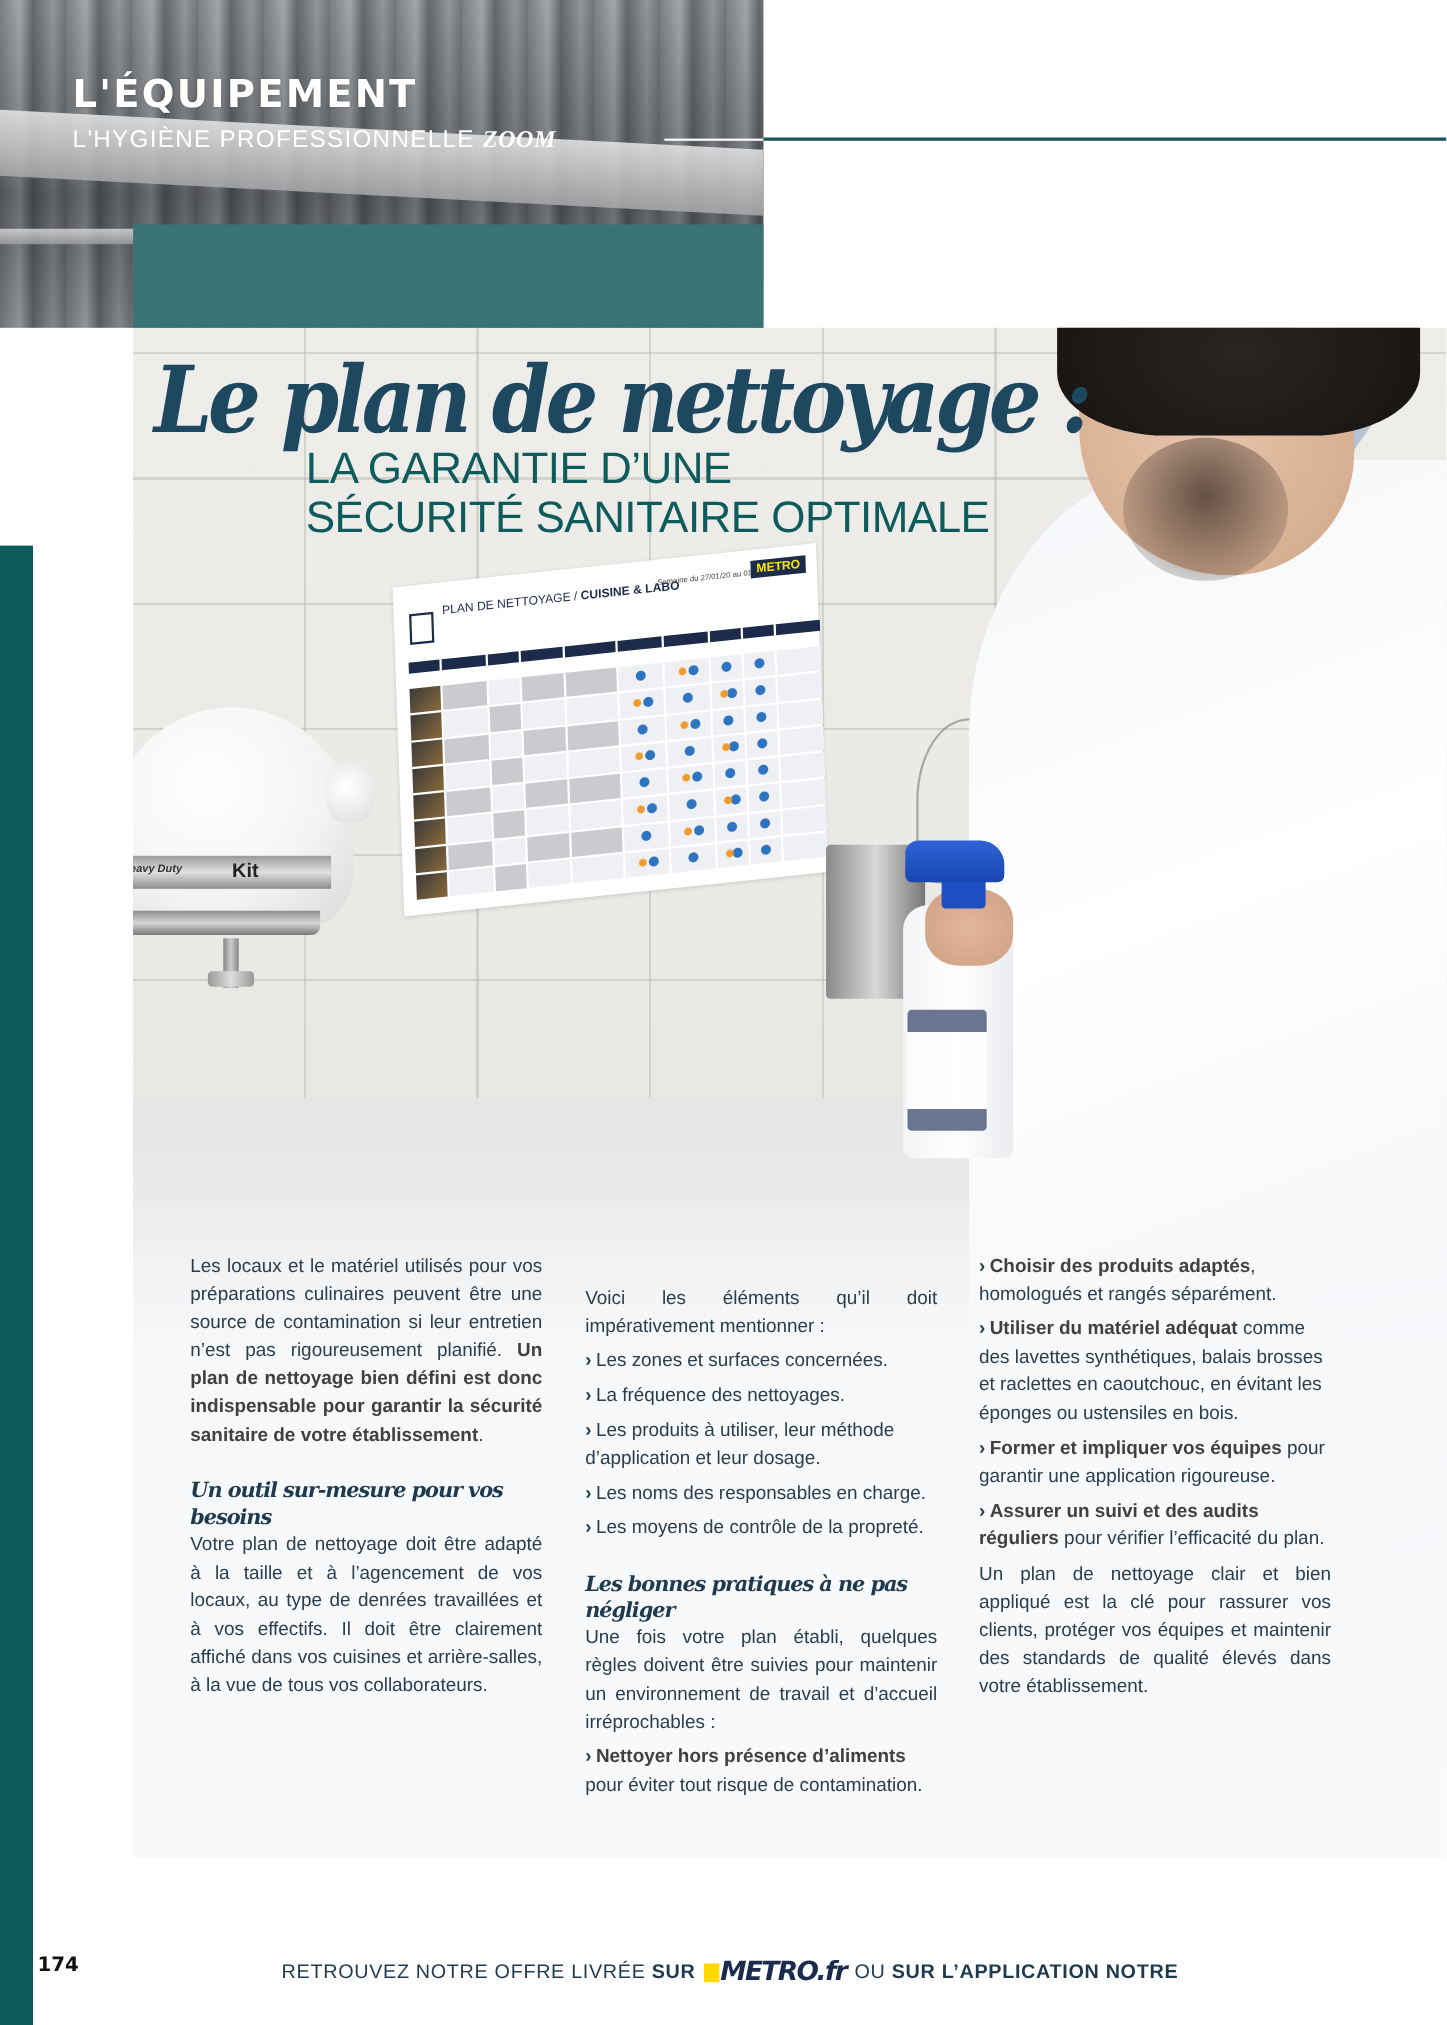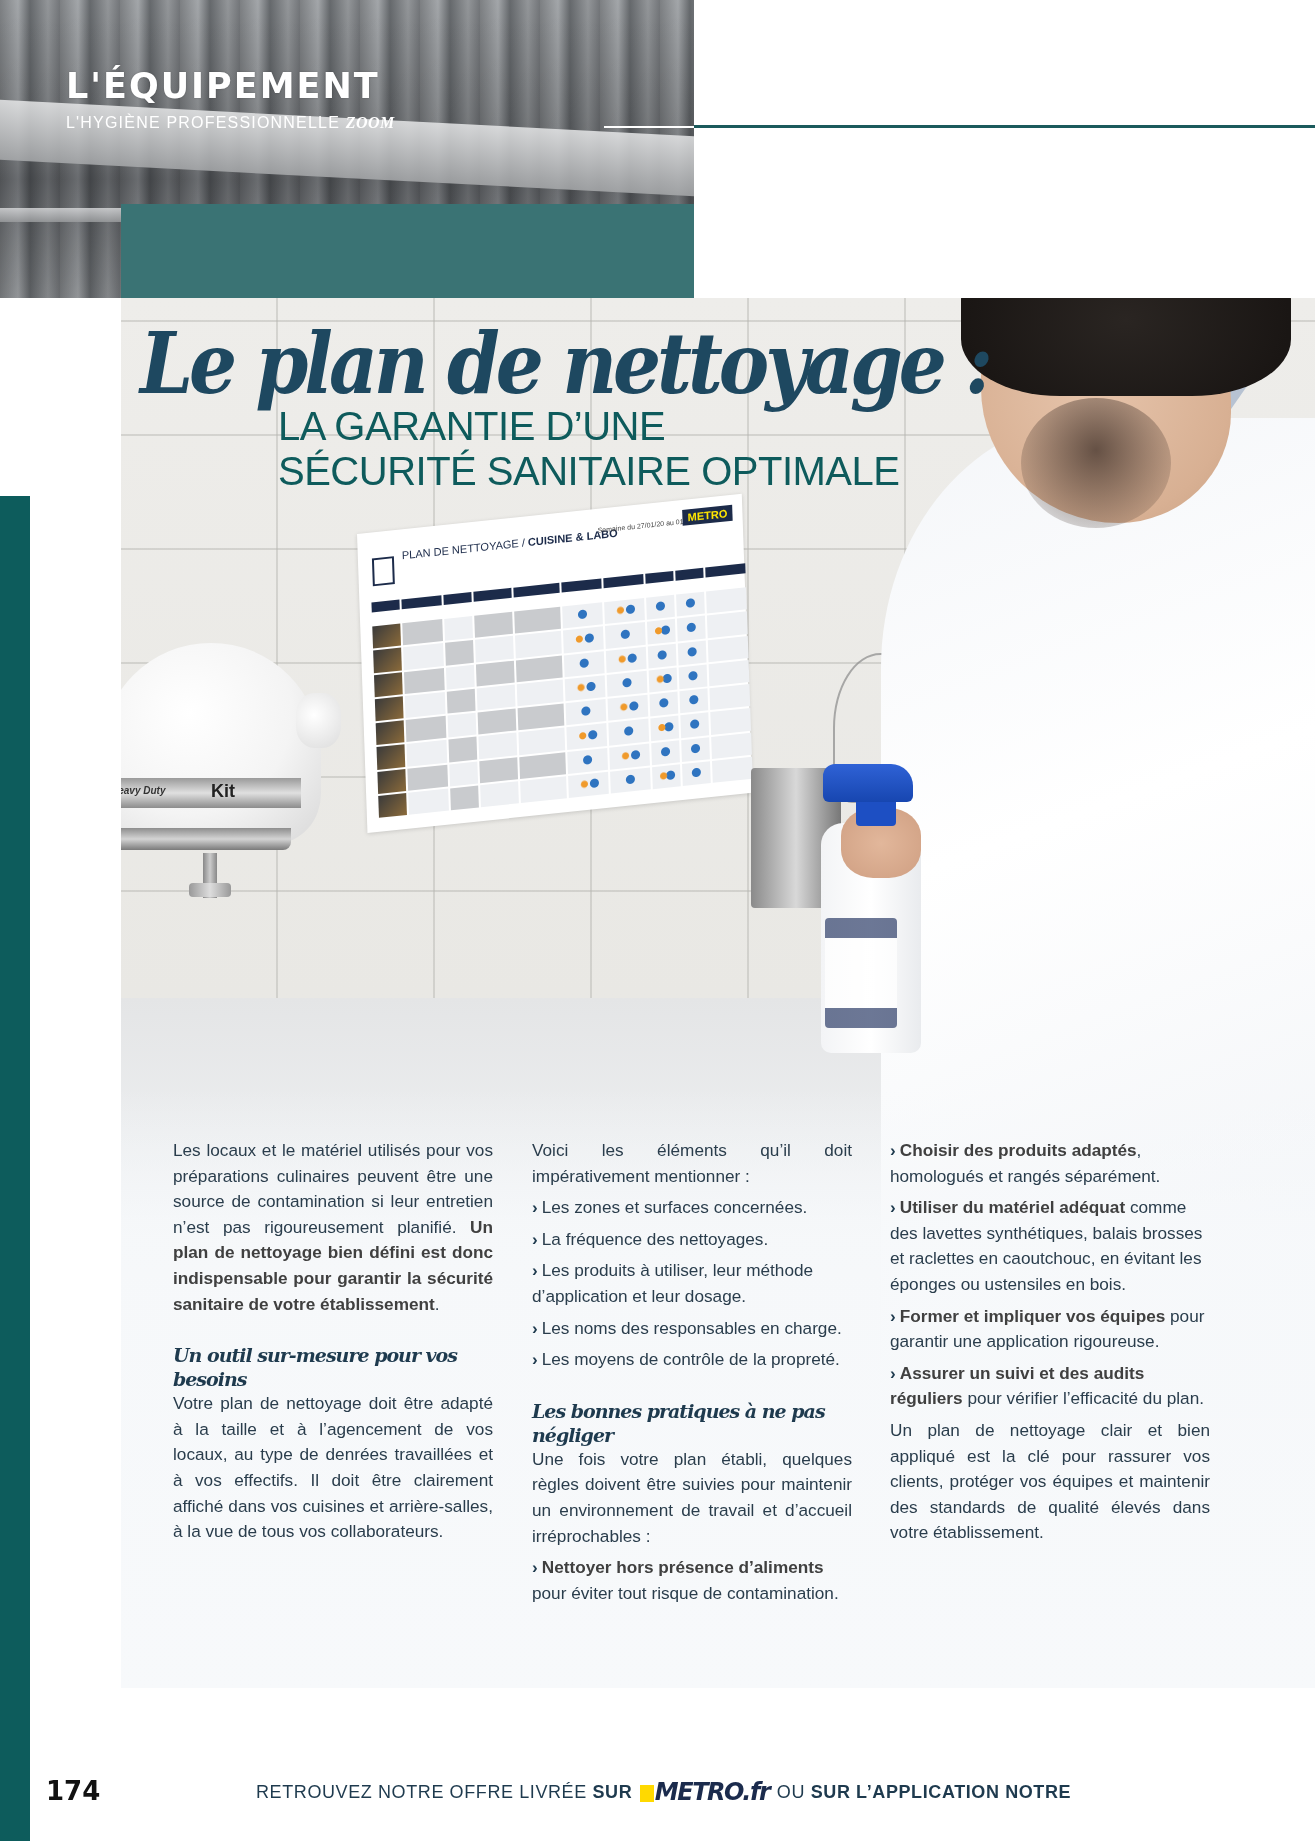--- a/index.html
+++ b/index.html
@@ -26,21 +26,21 @@
     background: linear-gradient(180deg, #dcdddf, #9c9ea0); opacity: 0.8;
   }
   .section-title {
     position: absolute; left: 66px; top: 66px;
     font-family: "DejaVu Sans", sans-serif; font-weight: 900; font-size: 35px;
     color: #ffffff; letter-spacing: 2px;
     text-shadow: 0 0 2px rgba(0,0,0,0.25);
   }
   .section-subtitle {
     position: absolute; left: 66px; top: 114px;
-    font-family: "Liberation Sans", sans-serif; font-size: 16px; color: #ffffff;
+    font-family: "Liberation Sans", sans-serif; font-size: 22px; color: #ffffff;
     letter-spacing: 1.2px; white-space: nowrap;
   }
   .section-subtitle .zoom-word {
     font-family: "Liberation Serif", serif; font-style: italic; font-weight: bold; letter-spacing: 0.5px;
   }
   .header-rule-white { position: absolute; left: 604px; top: 126px; width: 90px; height: 2px; background: #ffffff; }
   .header-rule-teal  { position: absolute; left: 694px; top: 125px; width: 621px; height: 3px; background: #1b5a5c; }
 
   
   .teal-band { position: absolute; left: 121px; top: 204px; width: 573px; height: 94px; background: #3a7374; }
@@ -122,33 +122,33 @@
   }
   .subhead {
     position: absolute; left: 278px; top: 404px;
     font-family: "Liberation Sans", sans-serif; font-size: 40px; line-height: 45px; color: #0e5b5c;
     white-space: nowrap; letter-spacing: -0.5px;
   }
 
   
   .col { position: absolute; top: 1138px; width: 320px; font-family: "Liberation Sans", sans-serif; font-size: 17.2px; line-height: 25.6px; color: #2a3d4c; }
   .col-1 { left: 173px; }
-  .col-2 { left: 532px; }
+  .col-2 { left: 532px; margin-top: 29px; }
   .col-3 { left: 890px; }
   .col p { margin: 0 0 6px 0; text-align: justify; }
   .col b { color: #404040; font-weight: bold; }
   .col .sub-h {
     font-family: "DejaVu Serif", serif; font-style: italic; font-weight: bold; font-size: 19px;
     line-height: 24px; color: #1e3a4e; letter-spacing: -1px; margin: 26px 0 0 0;
   }
   .col .bullet { display: block; margin-bottom: 6px; }
   .col .chev { font-weight: bold; color: #1e3a4e; margin-right: 4px; }
 
   
-  .page-number { position: absolute; left: 46px; top: 1776px; font-family: "DejaVu Sans", sans-serif; font-weight: bold; font-size: 26px; color: #111; }
+  .page-number { position: absolute; left: 34px; top: 1776px; font-family: "DejaVu Sans", sans-serif; font-weight: bold; font-size: 18px; color: #111; }
   .footer-cta {
     position: absolute; left: 256px; top: 1778px; font-family: "Liberation Sans", sans-serif; font-size: 18px;
     color: #1e3a4e; letter-spacing: 0.6px; white-space: nowrap;
   }
   .footer-cta b { font-weight: bold; }
   .metro-logo { display: inline-block; vertical-align: -2px; margin: 0 2px; }
   .metro-logo .sq { display:inline-block; width: 14px; height: 17px; background: #ffd900; vertical-align: -2px; margin-right: 1px; }
   .metro-logo .wm { font-family: "DejaVu Sans", sans-serif; font-weight: 900; font-style: italic; color: #1b2b4d; letter-spacing: -1.5px; font-size: 24px; }
 </style>
 </head>

